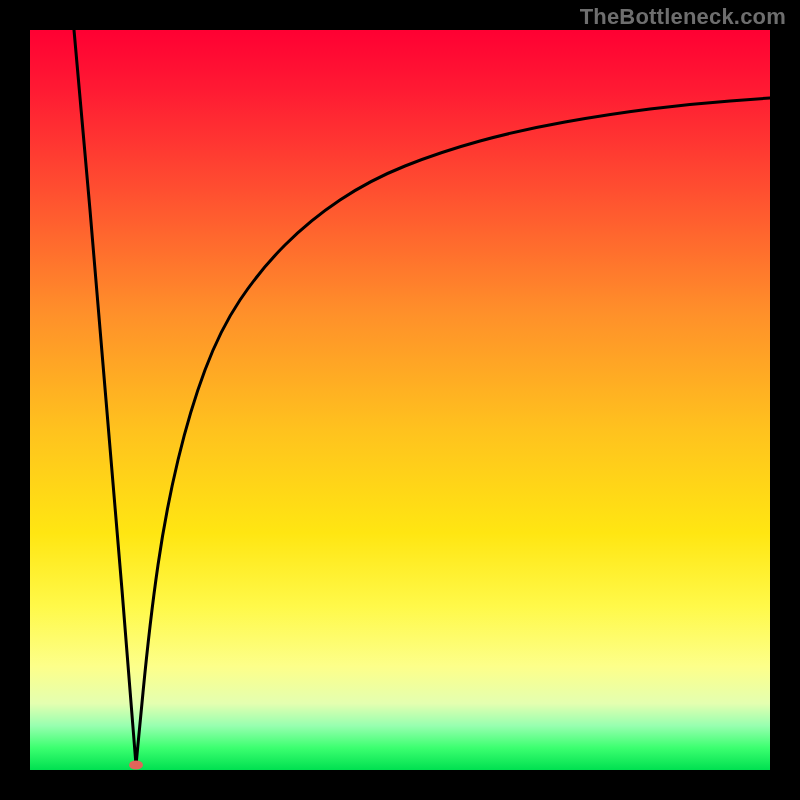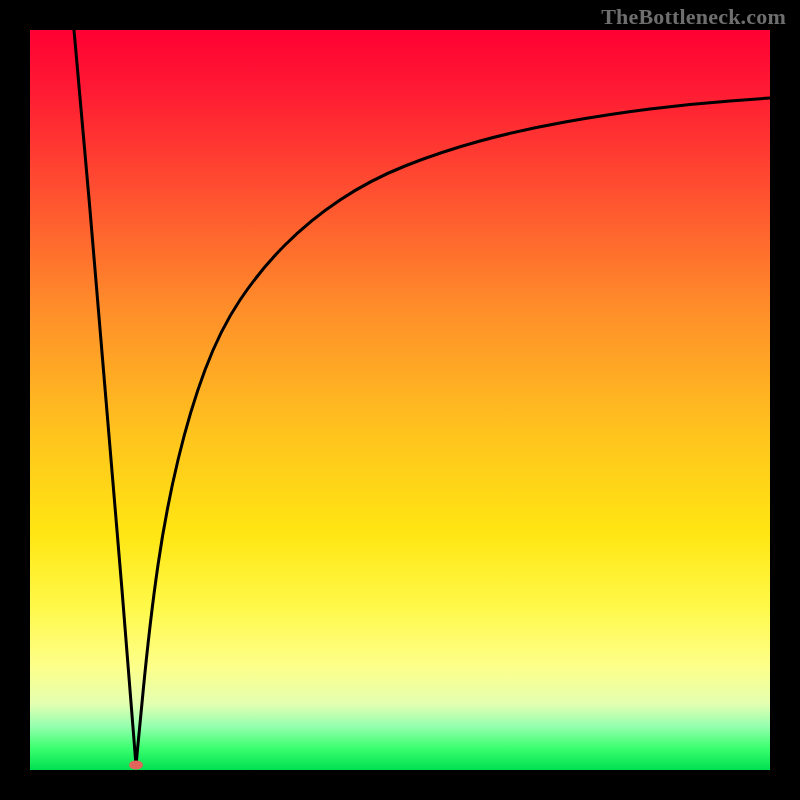--- a/index.html
+++ b/index.html
@@ -56,21 +56,20 @@
   }
   .watermark {
     position: absolute;
     top: 4px;
     right: 14px;
     color: #6e6e6e;
     font-size: 22px;
     font-weight: 600;
     letter-spacing: 0.2px;
     user-select: none;
-    font-family: Liberation Serif, serif;
   }
 </style>
 </head>
 <body>
 
 <div class="frame">
   <div class="watermark">TheBottleneck.com</div>
 
   <div class="plot-area">
     <svg class="curve" viewBox="0 0 740 740" preserveAspectRatio="none">

